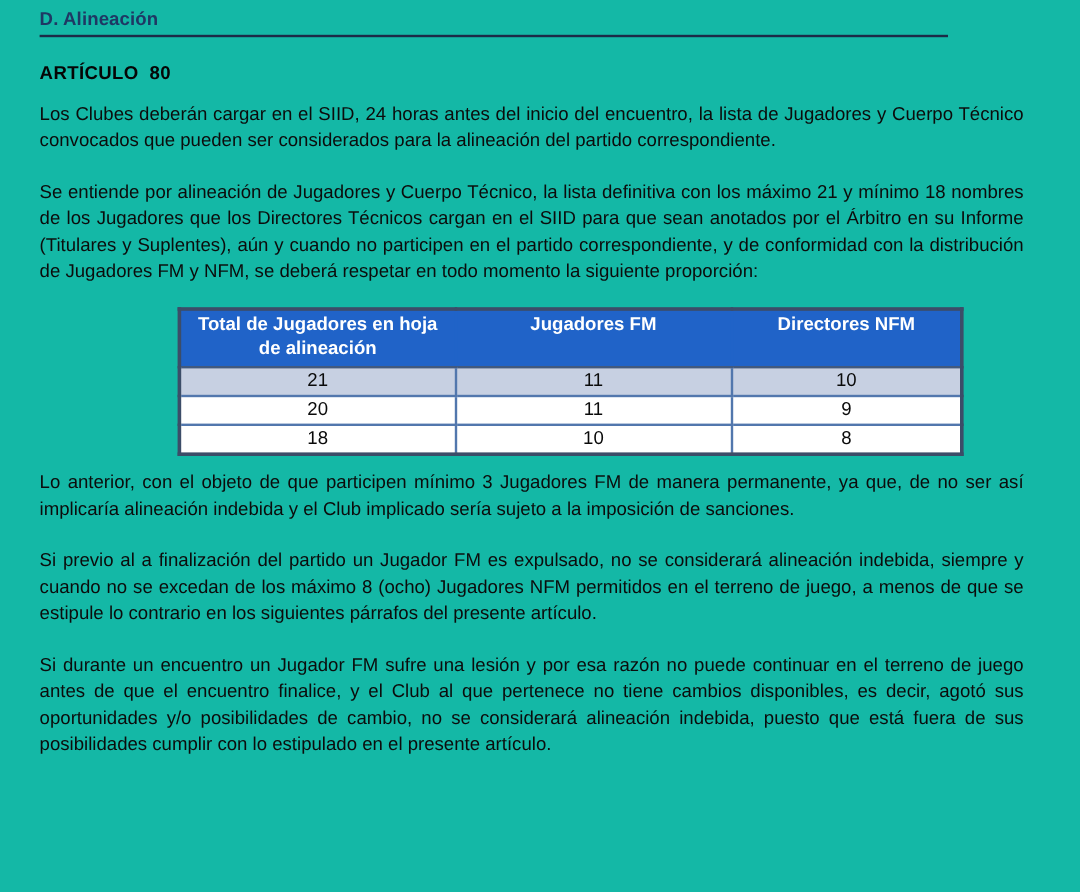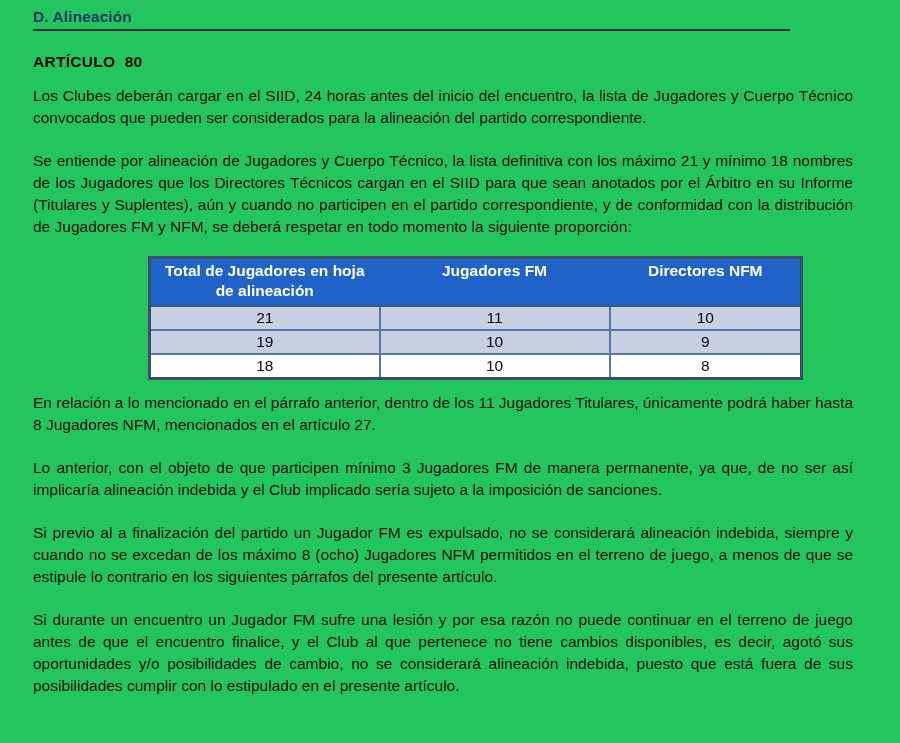--- a/index.html
+++ b/index.html
@@ -6,21 +6,21 @@
   html, body { background: #ffffff; }
   body {
     width: 900px; height: 743px;
     font-family: "Liberation Sans", sans-serif;
     color: #0c0c0c;
     overflow: hidden;
   }
   .page {
     width: 900px; height: 743px;
     padding: 7px 47px 0 33px;
-    background: #22c55e;
+    background: #14b8a6;
   }
   .heading-block {
     width: 757px;
     border-bottom: 2px solid #1c2b47;
     padding-bottom: 3px;
     line-height: 19px;
   }
   .section-heading {
     color: #1f3864;
     font-size: 15.5px;
@@ -110,34 +110,33 @@
         <th>Jugadores FM</th>
         <th>Directores NFM</th>
       </tr>
     </thead>
     <tbody>
       <tr class="striped">
         <td>21</td>
         <td>11</td>
         <td>10</td>
       </tr>
-      <tr class="striped">
-        <td>19</td>
-        <td>10</td>
+      <tr>
+        <td>20</td>
+        <td>11</td>
         <td>9</td>
       </tr>
       <tr>
         <td>18</td>
         <td>10</td>
         <td>8</td>
       </tr>
     </tbody>
   </table>
 
-  <p class="body-paragraph after-table">En relación a lo mencionado en el párrafo anterior, dentro de los 11 Jugadores Titulares, únicamente podrá haber hasta 8 Jugadores NFM, mencionados en el artículo 27.</p>
 
   <p class="body-paragraph">Lo anterior, con el objeto de que participen mínimo 3 Jugadores FM de manera permanente, ya que, de no ser así implicaría alineación indebida y el Club implicado sería sujeto a la imposición de sanciones.</p>
 
   <p class="body-paragraph">Si previo al a finalización del partido un Jugador FM es expulsado, no se considerará alineación indebida, siempre y cuando no se excedan de los máximo 8 (ocho) Jugadores NFM permitidos en el terreno de juego, a menos de que se estipule lo contrario en los siguientes párrafos del presente artículo.</p>
 
   <p class="body-paragraph">Si durante un encuentro un Jugador FM sufre una lesión y por esa razón no puede continuar en el terreno de juego antes de que el encuentro finalice, y el Club al que pertenece no tiene cambios disponibles, es decir, agotó sus oportunidades y/o posibilidades de cambio, no se considerará alineación indebida, puesto que está fuera de sus posibilidades cumplir con lo estipulado en el presente artículo.</p>
 
 </div>
 
 </body></html>

